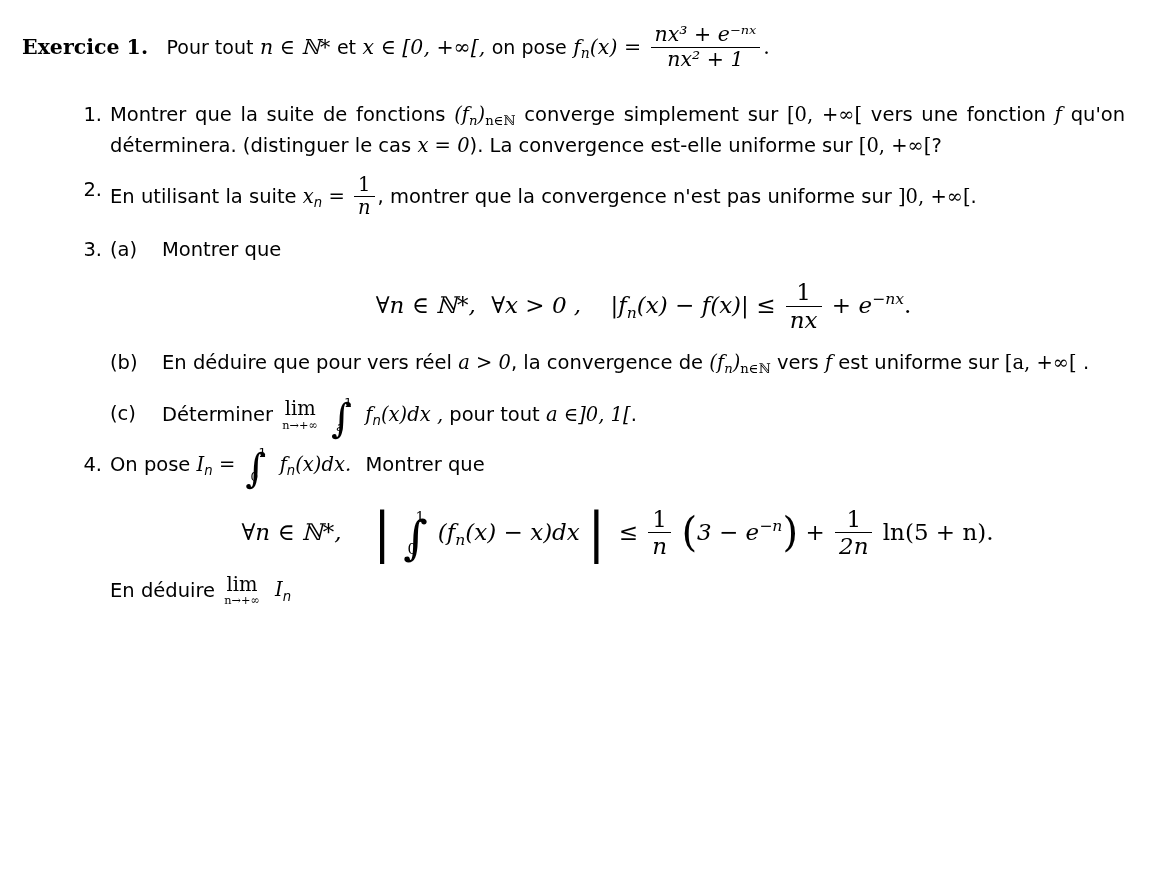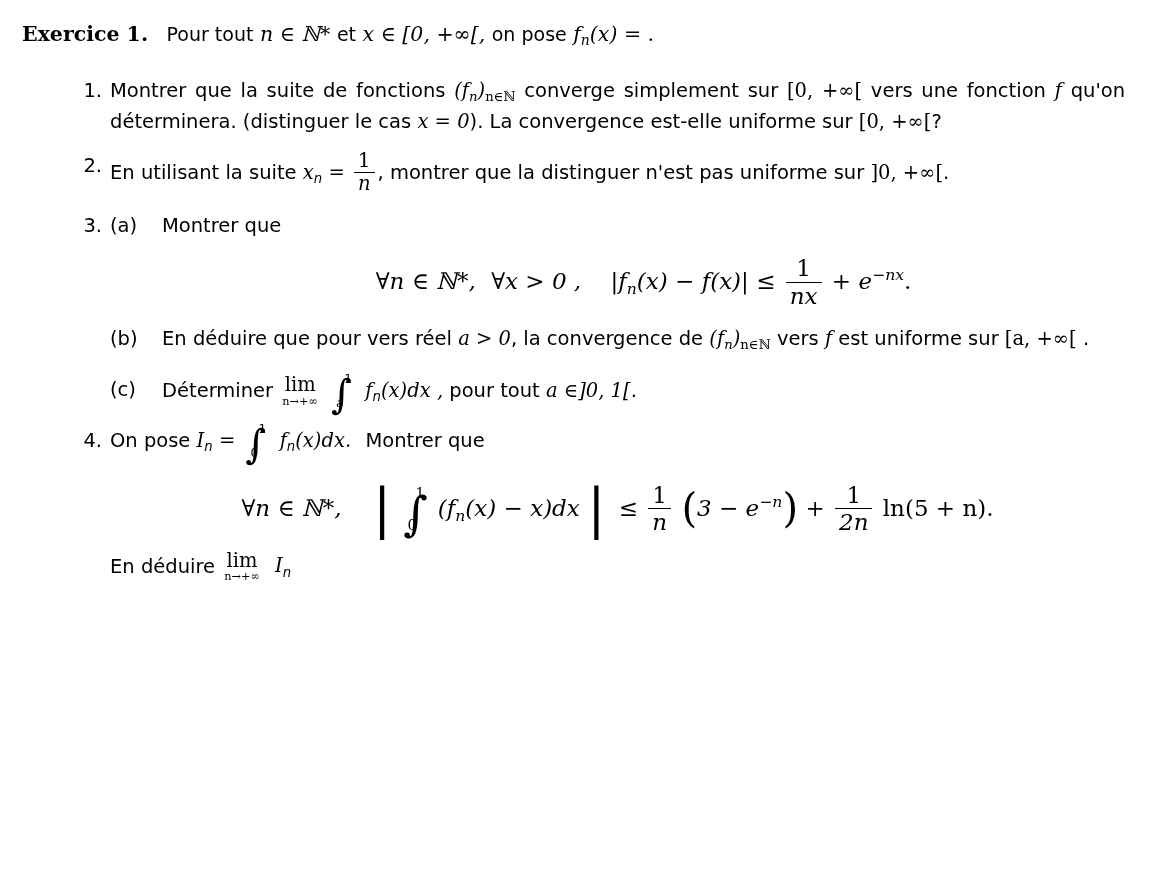--- a/index.html
+++ b/index.html
@@ -164,21 +164,24 @@
 <div class="page">
 
   <div class="ex-head">
     <span class="title">Exercice 1.</span>
     <span class="body-txt" style="margin-left:12px;">Pour tout</span>
     <span class="mi">n ∈ ℕ*</span>
     <span class="body-txt">et</span>
     <span class="mi">x ∈ [0, +∞[,</span>
     <span class="body-txt">on pose</span>
     <span class="mi">f</span><span class="sub">n</span><span class="mi">(x) =</span>
-    <span class="mn">.</span>
+    <span class="frac">
+      <span class="num mi">nx³ + e⁻ⁿˣ</span>
+      <span class="den mi">nx² + 1</span>
+    </span><span class="mn">.</span>
   </div>
 
   <div class="items">
 
     <div class="item">
       <span class="marker">1.</span>
       <span>Montrer que la suite de fonctions</span>
       <span class="mi nowrap"><span>(f</span><span class="sub">n</span><span>)</span><span class="sub-up">n∈ℕ</span></span>
       <span>converge simplement sur</span>
       <span class="mn">[0, +∞[</span>
@@ -190,21 +193,21 @@
     </div>
 
     <div class="item">
       <span class="marker">2.</span>
       <span>En utilisant la suite</span>
       <span class="mi">x</span><span class="sub">n</span>
       <span class="mn">=</span>
       <span class="frac">
         <span class="num mn">1</span>
         <span class="den mi">n</span>
-      </span><span>, montrer que la distinguer n'est pas uniforme sur</span>
+      </span><span>, montrer que la convergence n'est pas uniforme sur</span>
       <span class="mn">]0, +∞[</span><span>.</span>
     </div>
 
     <div class="item">
       <span class="marker">3.</span>
 
       <div class="sub-item">
         <span class="marker">(a)</span>
         <span>Montrer que</span>
         <div class="display">

